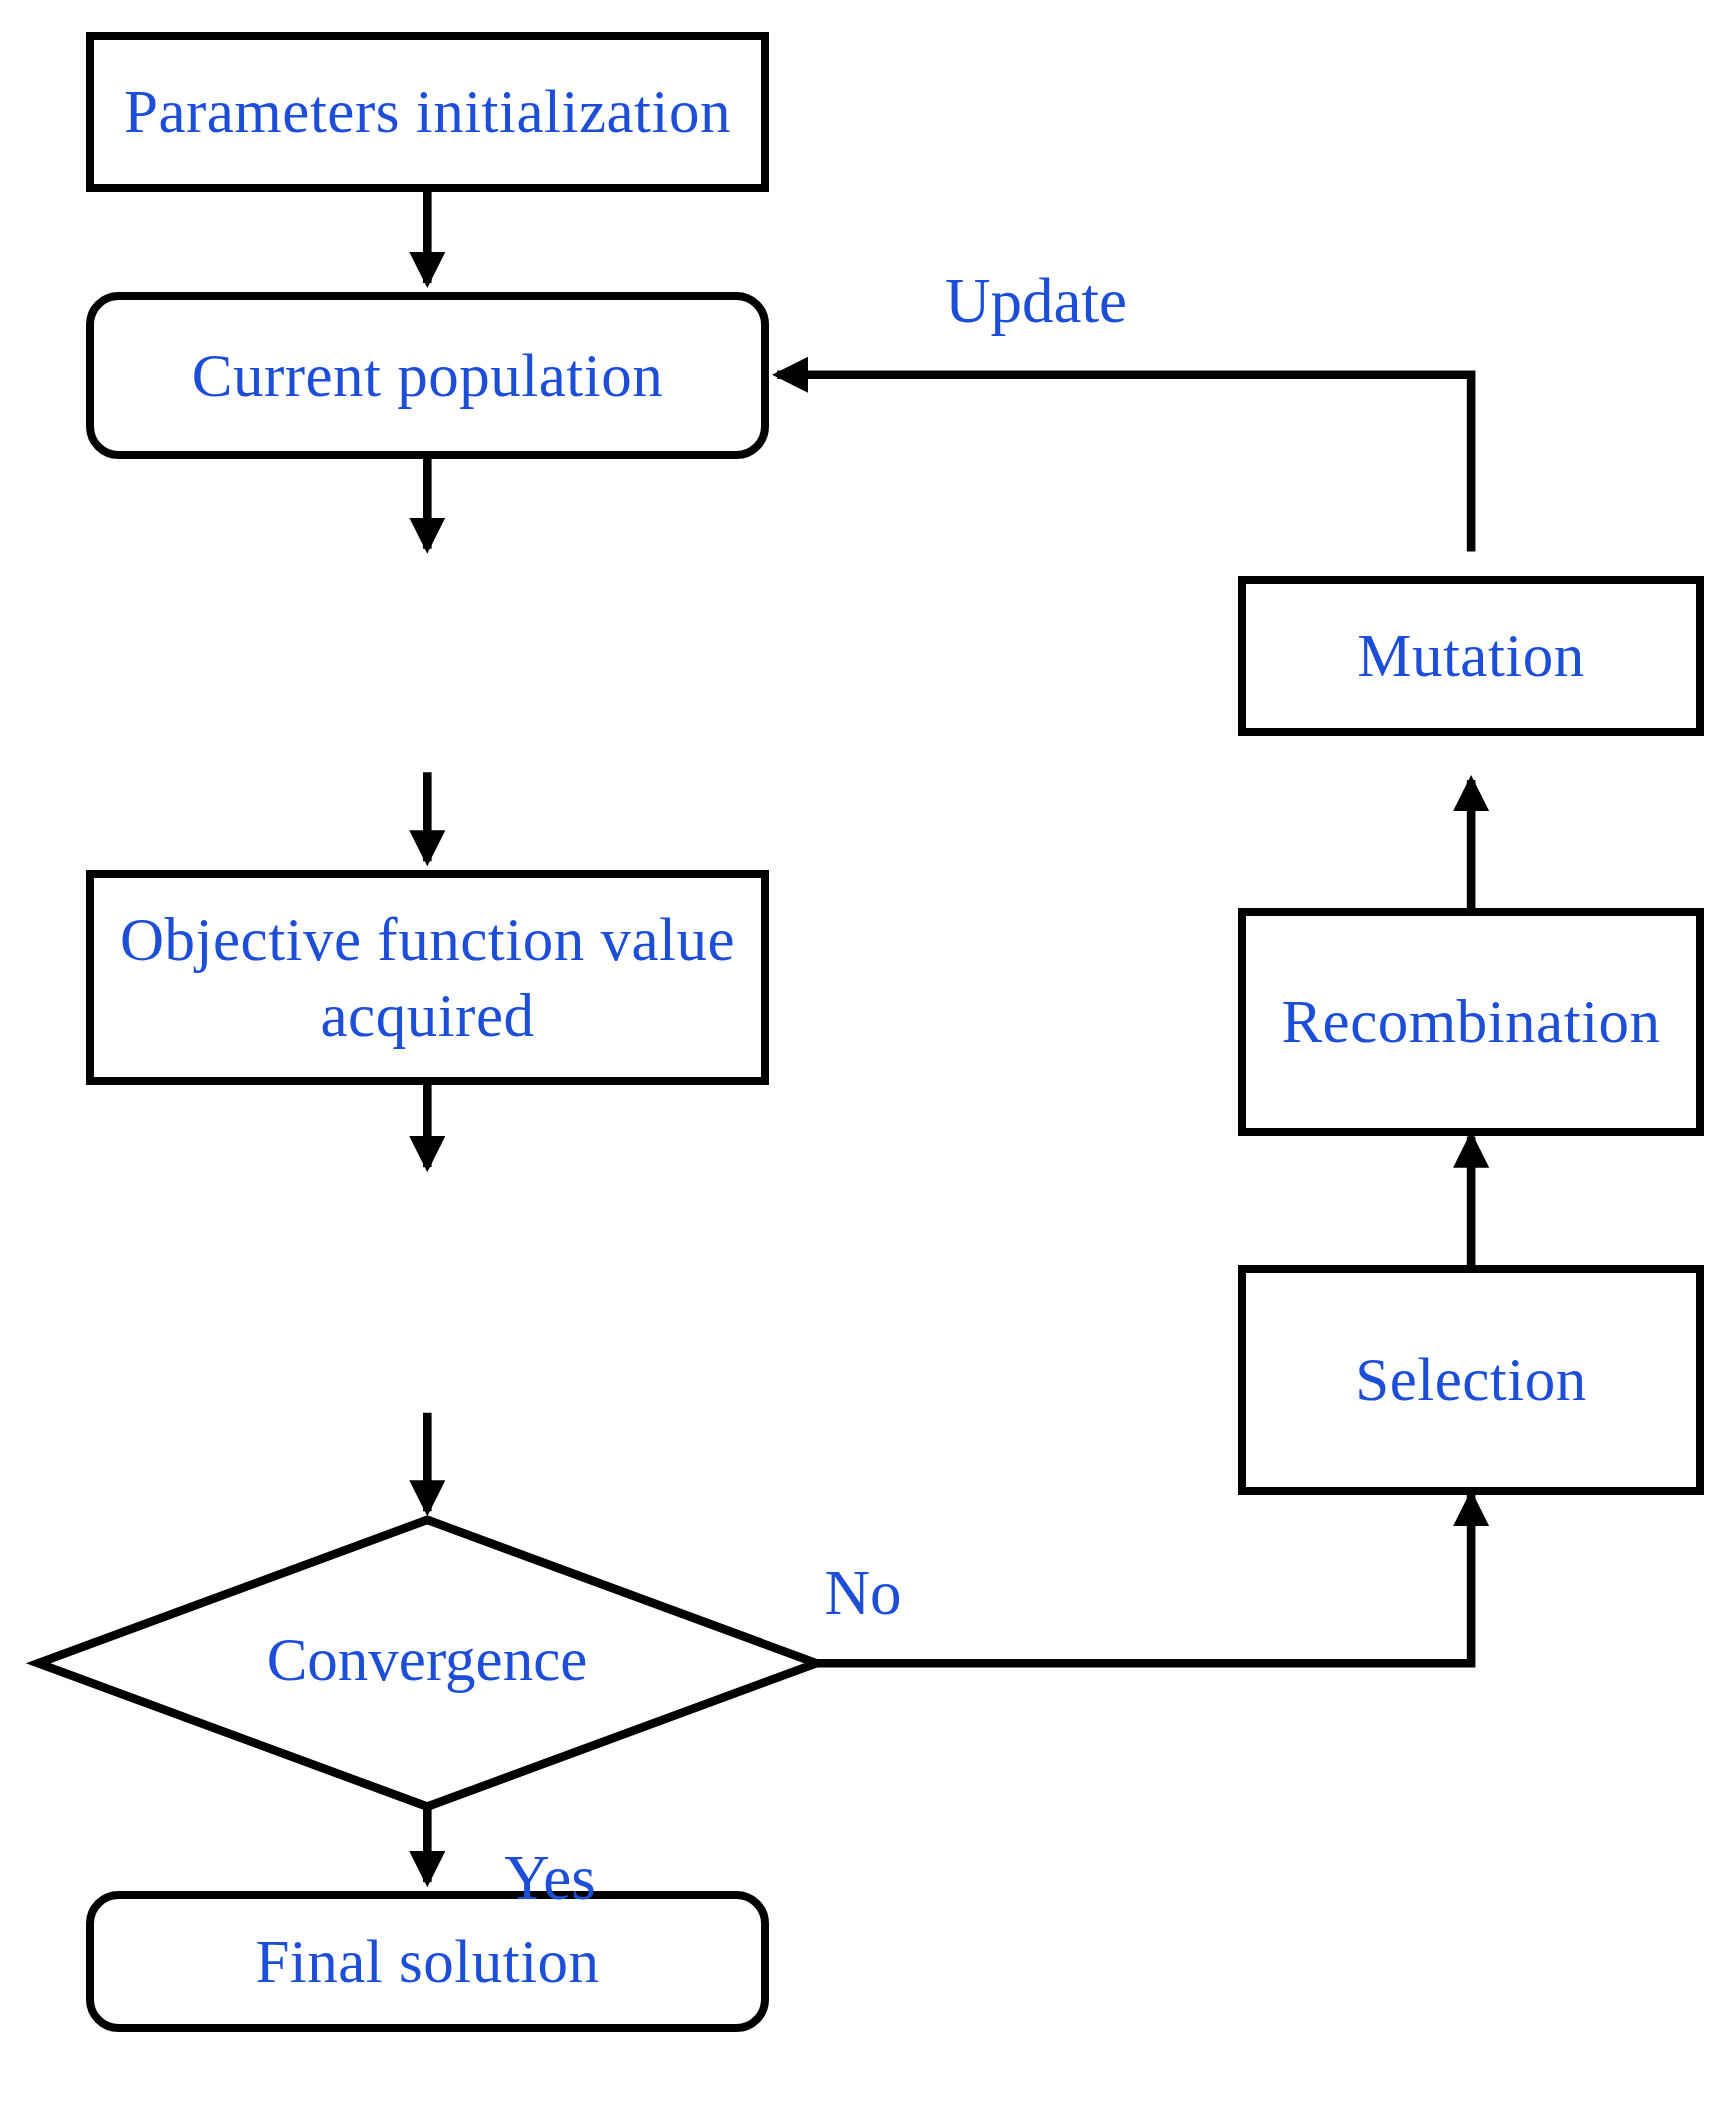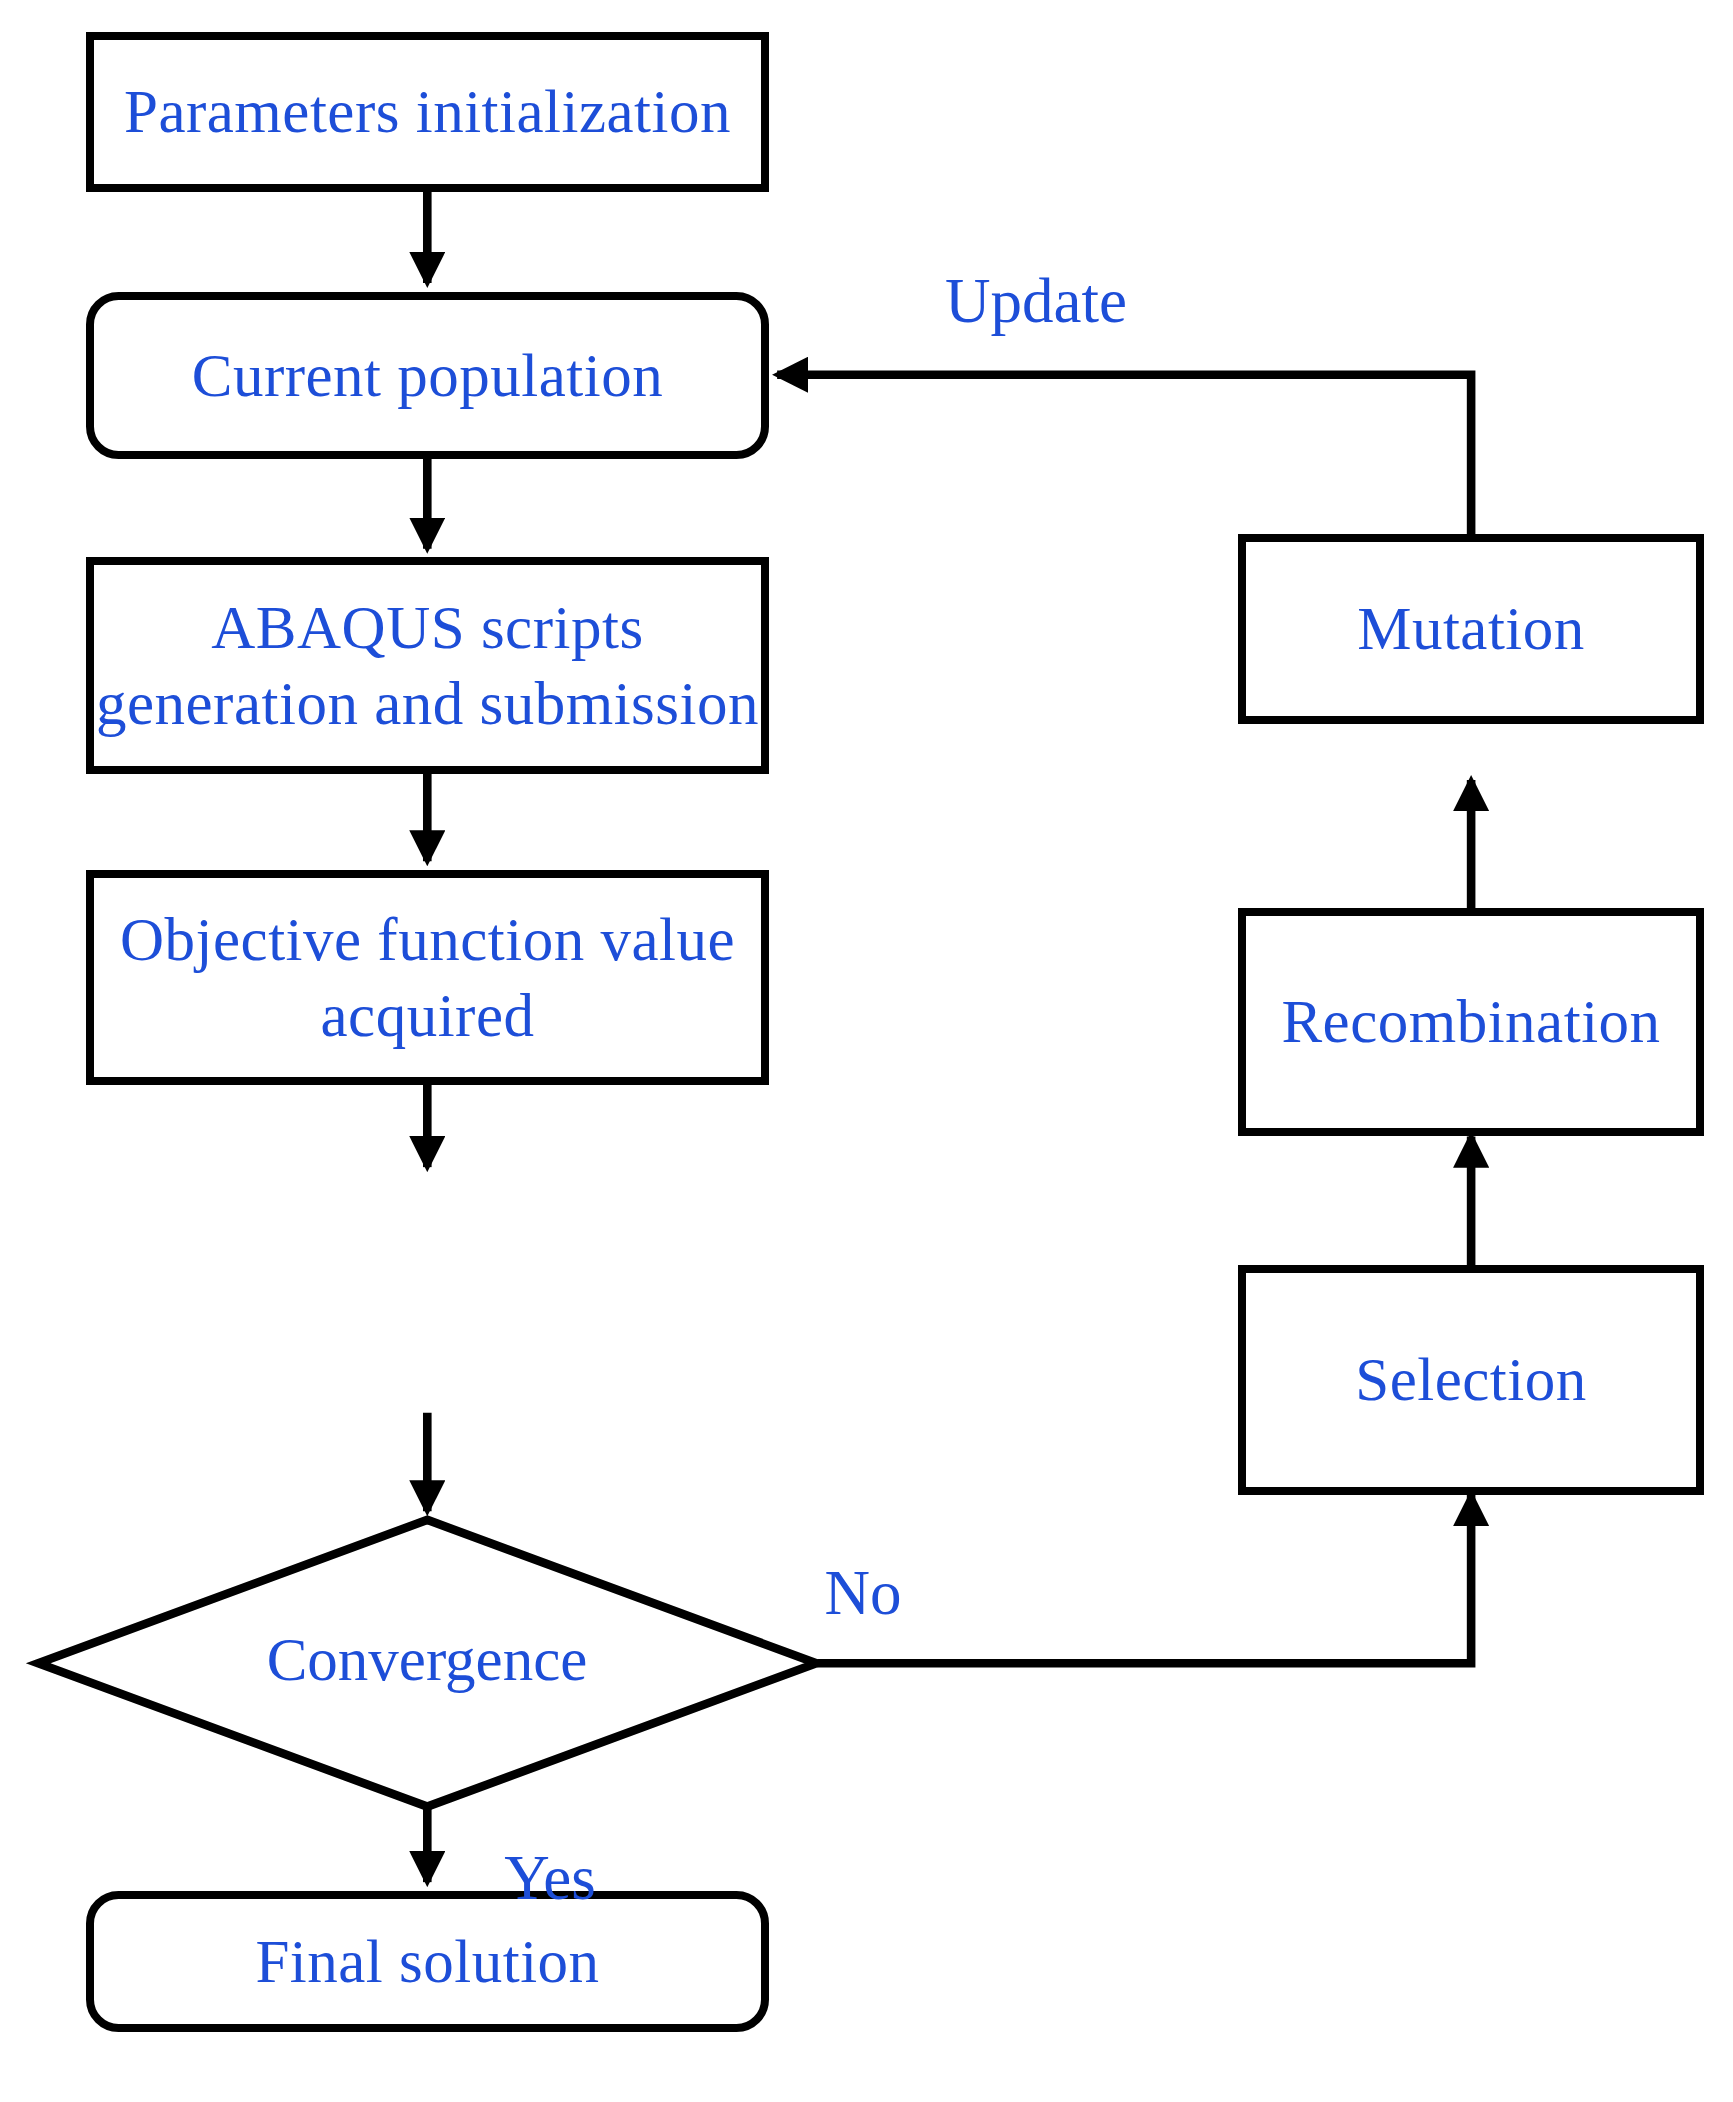--- a/index.html
+++ b/index.html
@@ -45,21 +45,21 @@
   
   .col-left { left: 86px; width: 683px; }
   #node-parameters    { top: 32px;   height: 160px; }
   #node-current       { top: 292px;  height: 167px; }
   #node-abaqus        { top: 557px;  height: 217px; }
   #node-objective     { top: 870px;  height: 215px; }
   #node-fitness       { top: 1176px; height: 239px; }
   #node-final         { top: 1891px; height: 141px; }
   
   .col-right { left: 1238px; width: 466px; }
-  #node-mutation      { top: 534px;  height: 190px; text-align: center; }
+  #node-mutation      { top: 576px;  height: 160px; text-align: center; }
   #node-recombination { top: 908px;  height: 228px; }
   #node-selection     { top: 1265px; height: 230px; align-items: center; }
   
   #diamond-label {
     position: absolute;
     left: 427px;
     top: 1663px;
     transform: translate(-50%, -54%);
     font-size: 61px;
     z-index: 2;
@@ -115,24 +115,20 @@
   </svg>
 
   <div class="node col-left" id="node-parameters">
     <span class="node-label">Parameters initialization</span>
   </div>
 
   <div class="node col-left rounded" id="node-current">
     <span class="node-label">Current population</span>
   </div>
 
-  <div class="node col-left" id="node-abaqus">
-    <span class="node-label">ABAQUS scripts
-generation and submission</span>
-  </div>
 
   <div class="node col-left" id="node-objective">
     <span class="node-label">Objective function value
 acquired</span>
   </div>
 
 
   <div class="node col-left rounded" id="node-final">
     <span class="node-label">Final solution</span>
   </div>

